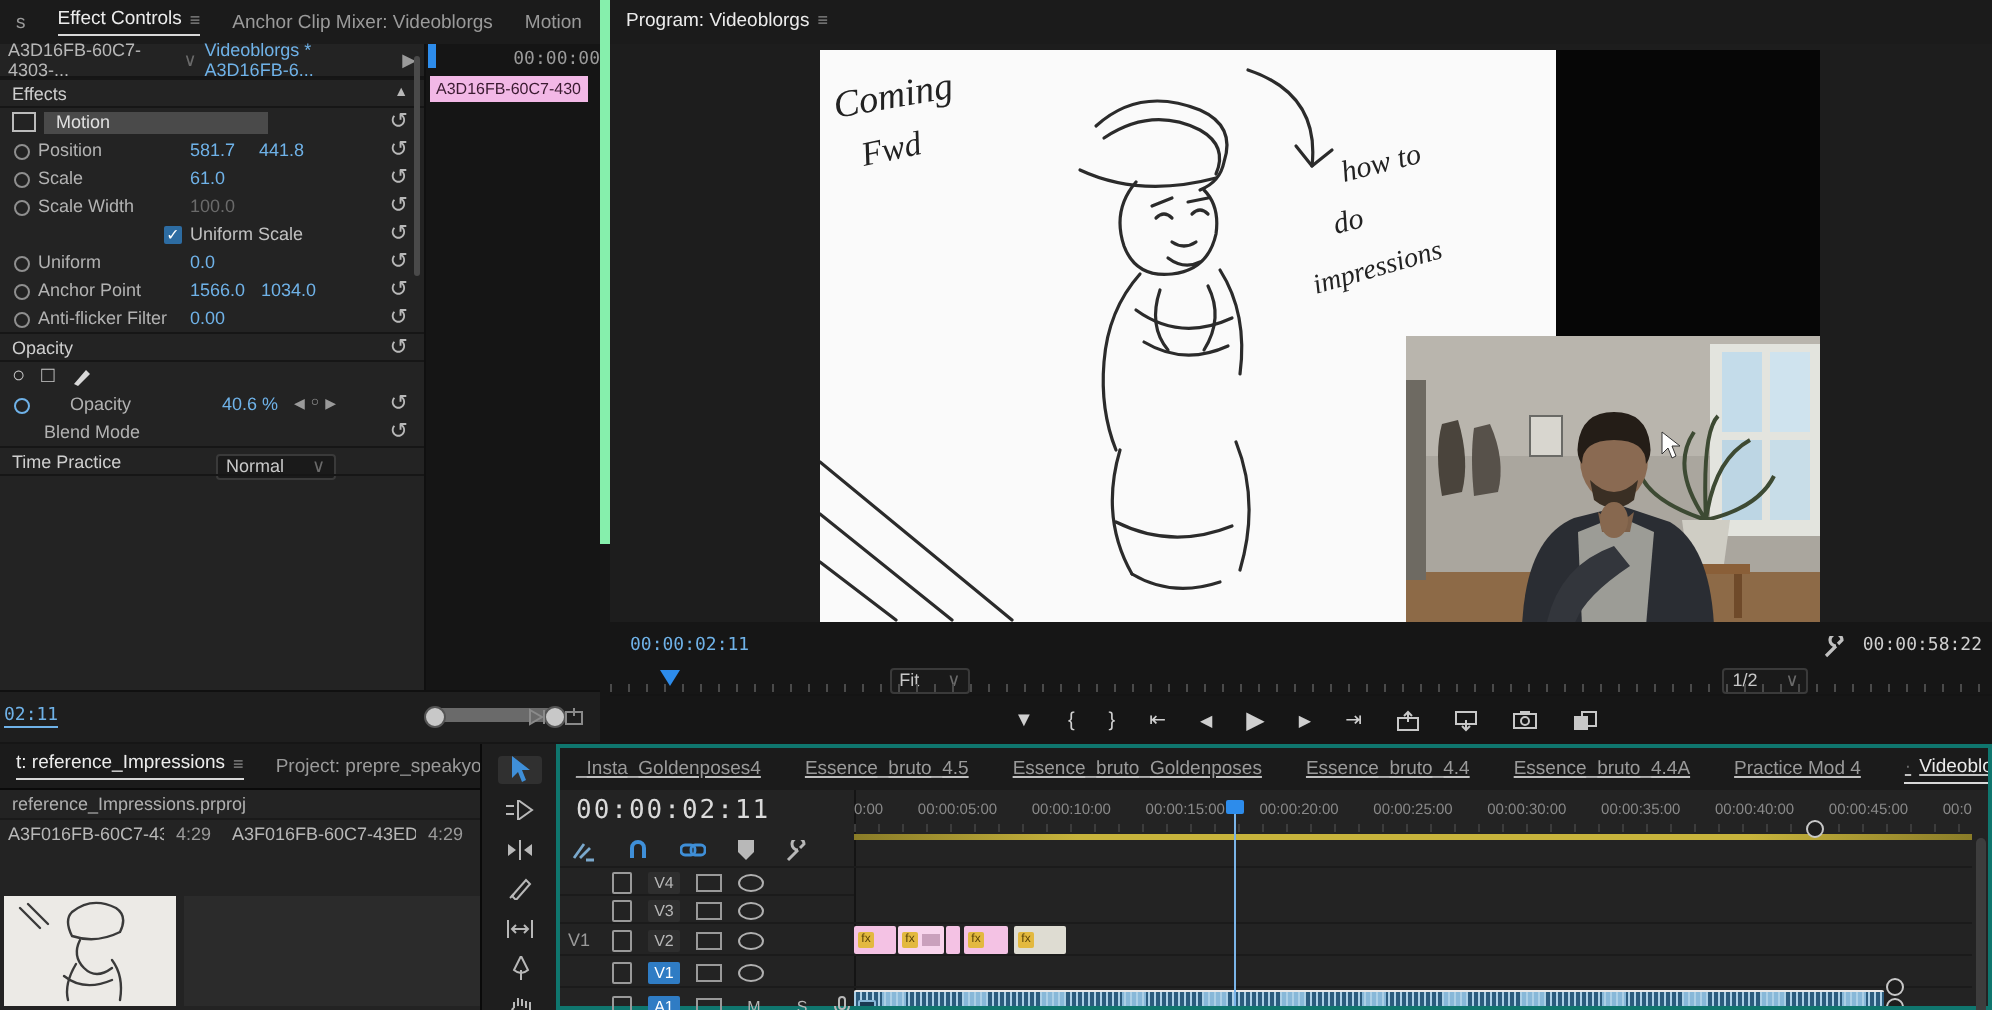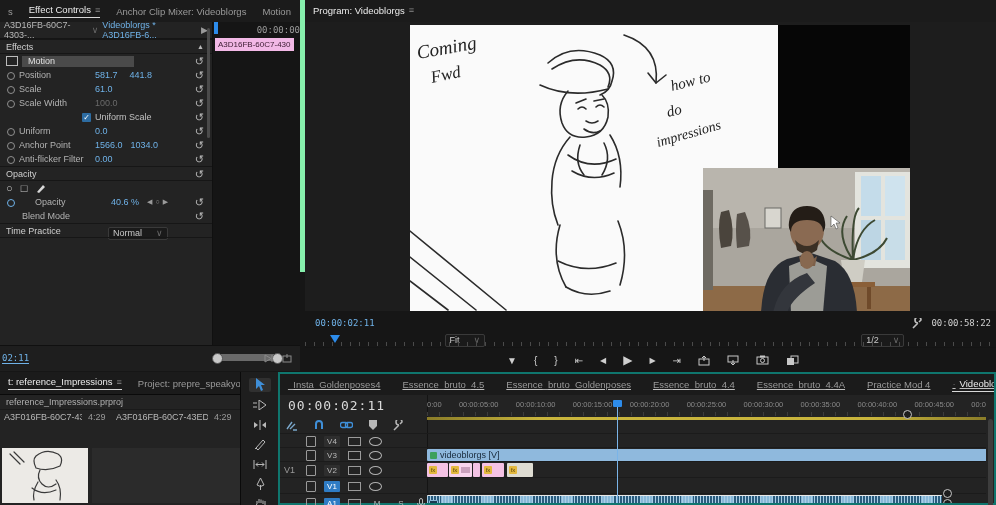--- a/index.html
+++ b/index.html
@@ -534,26 +534,20 @@
           <span>00:00:25:00</span>
           <span>00:00:30:00</span>
           <span>00:00:35:00</span>
           <span>00:00:40:00</span>
           <span>00:00:45:00</span>
           <span>00:0</span>
         </div>
         <div id="workarea"></div>
 
         <div class="lane" style="top:38px;height:14px;"></div>
-        <div class="lane" style="top:52px;height:14px;">
-          <div class="clip" style="left:0;top:1px;width:622px;height:12px;background:#8fb9dd;color:#17293a;">
-            <span style="width:7px;height:7px;background:#3da05a;margin:0 3px;border-radius:1px;flex:0 0 auto;"></span>
-            <span>videoblorgs [V]</span>
-          </div>
-        </div>
         <div class="lane" style="top:66px;height:16px;">
           <div class="clip" style="left:0;top:1px;width:21px;height:14px;background:#f4c2e4;">
               <span class="fxbadge">fx</span>
             </div>
           <div class="clip" style="left:22px;top:1px;width:23px;height:14px;background:#f8d4ec;">
               <span class="fxbadge">fx</span>
               <span style="width:9px;height:6px;background:#caa0bc;"></span>
             </div>
           <div class="clip" style="left:46px;top:1px;width:7px;height:14px;background:#f4c2e4;"></div>
           <div class="clip" style="left:55px;top:1px;width:22px;height:14px;background:#f4c2e4;">

